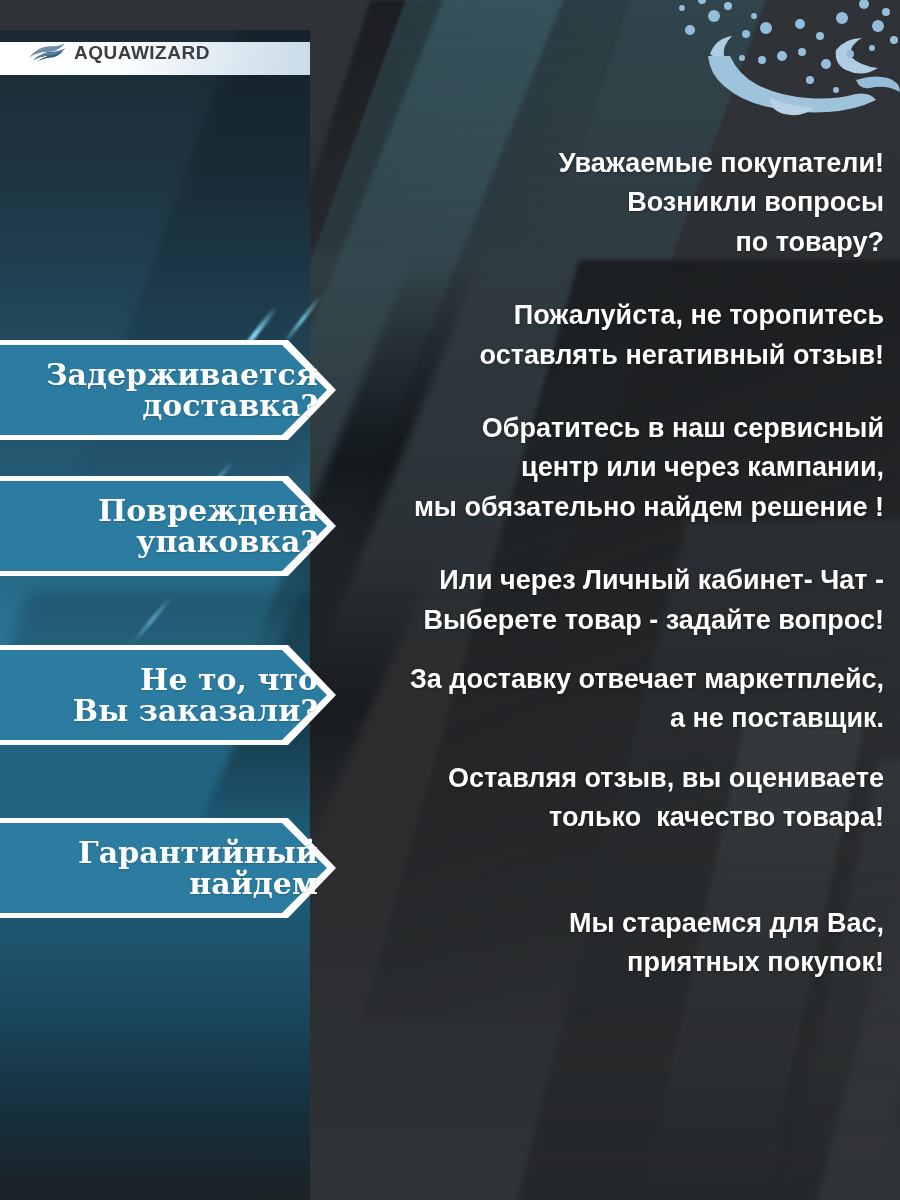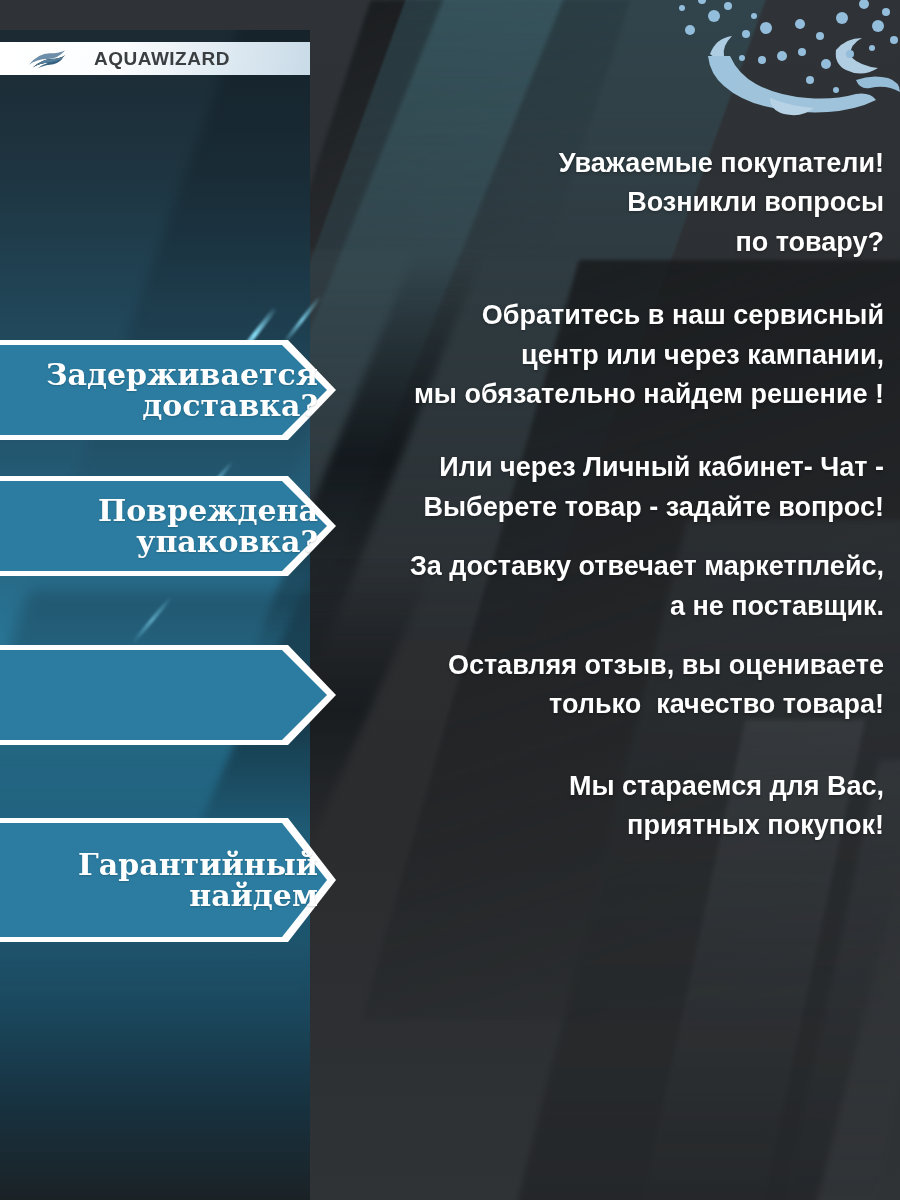--- a/index.html
+++ b/index.html
@@ -108,24 +108,23 @@
     background:linear-gradient(180deg,rgba(10,14,18,.0),rgba(10,14,18,.75),rgba(10,14,18,0));
     filter:blur(4px);
   }
   .dark-1{left:330px;top:250px;width:70px;height:420px;transform:skewX(-22deg);}
   .dark-2{left:250px;top:560px;width:120px;height:300px;transform:skewX(-24deg);opacity:.7;}
 
   
   .logo-bar{
     position:absolute;left:0;top:42px;width:310px;height:33px;
     background:linear-gradient(100deg,#ffffff 0%,#fbfdfe 40%,#dfeaf2 72%,#c9dbe8 100%);
-    display:flex;align-items:center;
+    display:flex;align-items:flex-start;
     padding-left:28px;
     z-index:6;
-    gap:20px;
   }
   .logo-mark{width:38px;height:20px;margin-right:8px;flex:0 0 auto;}
   .logo-text{
     font-size:19px;font-weight:bold;letter-spacing:.5px;color:#3b3f42;
     font-family:"Liberation Sans", sans-serif;
   }
 
   
   .banner{
     position:absolute;left:0;
@@ -154,42 +153,42 @@
     font-family:"DejaVu Serif", serif;
     font-weight:bold;
     font-size:30px;
     line-height:1.04;
     text-shadow:0 1px 2px rgba(0,0,0,.18);
   }
 
   #banner-0{top:340px;height:100px;justify-content:flex-end;}
   #banner-1{top:476px;height:100px;}
   #banner-2{top:645px;height:100px;}
-  #banner-3{top:818px;height:124px;}
+  #banner-3{top:818px;height:100px;}
 
   
   .messages{
     position:absolute;
     left:330px;top:144px;width:554px;
     z-index:5;
     text-align:right;
   }
   .msg{
     color:#ffffff;
     font-family:"Liberation Sans", sans-serif;
     font-weight:bold;
     font-size:27px;
     line-height:1.46;
     margin:0 0 26px 0;
     white-space:pre-wrap;
     text-shadow:0 1px 3px rgba(0,0,0,.35);
   }
   .msg.gap-lg{margin-bottom:34px;}
   .msg.tight{margin-bottom:20px;}
-  .msg.final{margin-top:42px;}
+  .msg.final{margin-top:66px;}
 
   
   .splash{
     position:absolute;right:0;top:-6px;width:250px;height:140px;
     z-index:4;pointer-events:none;
   }
 </style>
 </head>
 <body>
 
@@ -273,35 +272,41 @@
     <div class="inner"></div>
     <div class="label">
       <div>Повреждена</div>
       <div>упаковка?</div>
     </div>
   </div>
 
   <div class="banner" id="banner-2">
     <div class="outline"></div>
     <div class="inner"></div>
+    <div class="label">
+      <div>Не то, что</div>
+      <div>Вы заказали?</div>
+    </div>
   </div>
 
   <div class="banner" id="banner-3">
     <div class="outline"></div>
     <div class="inner"></div>
     <div class="label">
       <div>Гарантийный</div>
       <div>найдем</div>
     </div>
   </div>
 
   <div class="messages">
     <p class="msg gap-lg">Уважаемые покупатели!
 Возникли вопросы
 по товару?</p>
+    <p class="msg gap-lg">Пожалуйста, не торопитесь
+оставлять негативный отзыв!</p>
     <p class="msg gap-lg">Обратитесь в наш сервисный
 центр или через кампании,
 мы обязательно найдем решение !</p>
     <p class="msg tight">Или через Личный кабинет- Чат -
 Выберете товар - задайте вопрос!</p>
     <p class="msg tight">За доставку отвечает маркетплейс,
 а не поставщик.</p>
     <p class="msg">Оставляя отзыв, вы оцениваете
 только  качество товара!</p>
     <p class="msg final">Мы стараемся для Вас,

